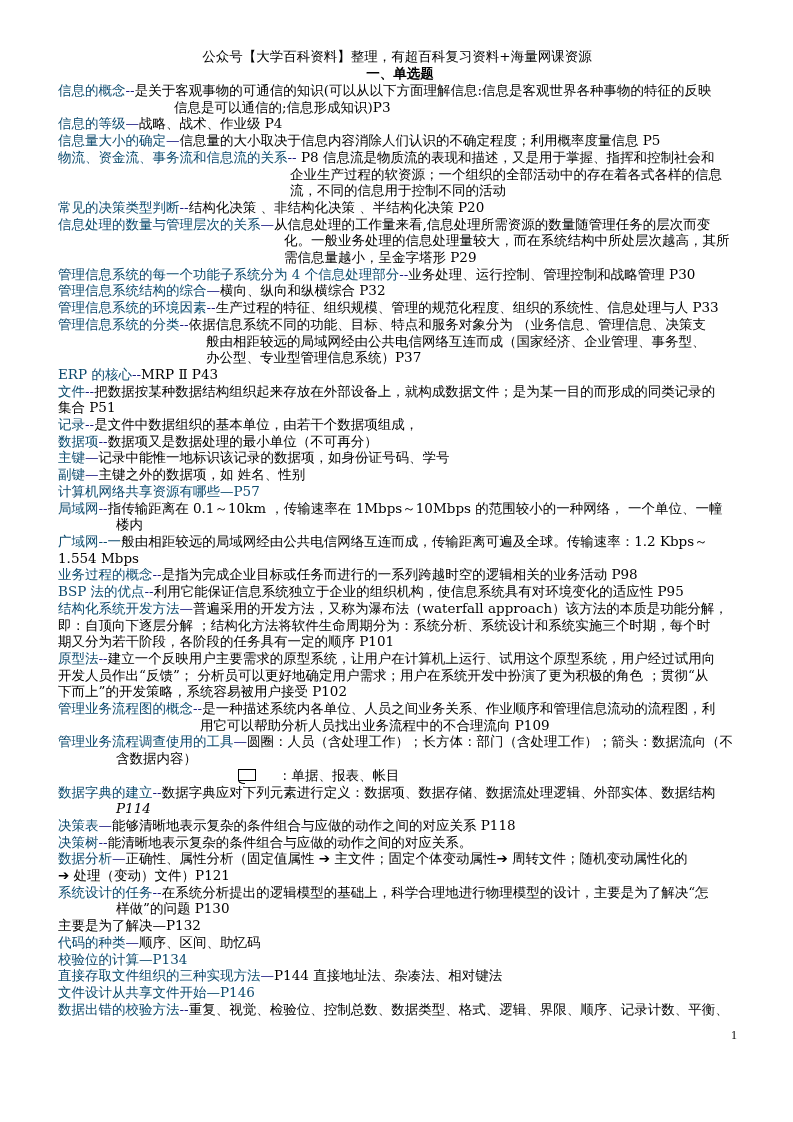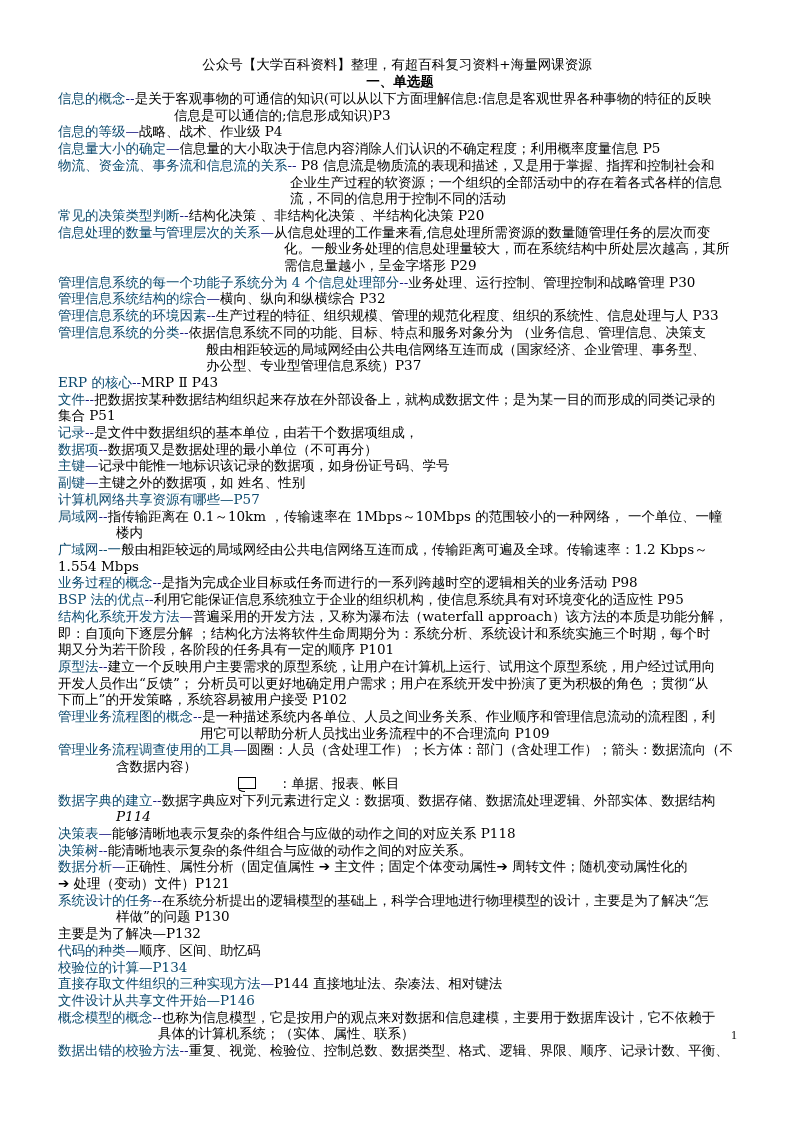--- a/index.html
+++ b/index.html
@@ -1,18 +1,18 @@
 <!DOCTYPE html>
 <html><head>
 <meta charset="utf-8">
 <style>
   html, body { margin: 0; padding: 0; background: #ffffff; }
   body { width: 793px; height: 1122px; position: relative; overflow: hidden;
          font-family: "DejaVu Serif", "Liberation Serif", serif; color: #000; }
-  .page { position: absolute; left: 58px; top: 56px; width: 684px; }
+  .page { position: absolute; left: 58px; top: 48px; width: 684px; }
   .header { text-align: center; font-size: 13.5px; line-height: 17px; height: 17px; margin-left: -6px; }
   .section { font-size: 13.5px; line-height: 17px; font-weight: bold; text-align: center; }
   .entry { font-size: 13.5px; line-height: 16.7px; word-break: break-all; }
   .term { color: #0c4a6e; }
   .sep { color: #1a1a80; }
   .cont { display: block; }
   .doc-icon-row { font-size: 13.5px; line-height: 16.7px; padding-left: 180px; position: relative; }
   .doc-icon { display: inline-block; width: 16px; height: 10px; border: 1.3px solid #000; border-bottom-left-radius: 0; position: relative; top: 1px; margin-right: 22px; }
   .doc-icon:after { content: ""; position: absolute; left: -1px; bottom: -4px; width: 6px; height: 4px; border-left: 1.3px solid #000; border-bottom: 1.3px solid #000; border-bottom-left-radius: 6px 4px; }
   .page-num { position: absolute; left: 731px; top: 1028px; font-size: 12px; font-family: "Liberation Serif", serif; }
@@ -53,18 +53,17 @@
       <div class="entry"><span class="term">数据字典的建立</span><span class="sep">--</span><span>数据字典应对下列元素进行定义：数据项、数据存储、数据流处理逻辑、外部实体、数据结构</span><span class="cont" style="padding-left: 58px; font-style: italic;">P114</span></div>
       <div class="entry"><span class="term">决策表</span><span class="sep">—</span><span>能够清晰地表示复杂的条件组合与应做的动作之间的对应关系          P118</span></div>
       <div class="entry"><span class="term">决策树</span><span class="sep">--</span><span>能清晰地表示复杂的条件组合与应做的动作之间的对应关系。</span></div>
       <div class="entry"><span class="term">数据分析</span><span class="sep">—</span><span>正确性、属性分析（固定值属性 ➔ 主文件；固定个体变动属性➔ 周转文件；随机变动属性化的</span><span class="cont" style="padding-left: 0px;">➔ 处理（变动）文件）P121</span></div>
       <div class="entry"><span class="term">系统设计的任务</span><span class="sep">--</span><span>在系统分析提出的逻辑模型的基础上，科学合理地进行物理模型的设计，主要是为了解决“怎</span><span class="cont" style="padding-left: 58px;">样做”的问题 P130</span></div>
       <div class="entry"><span>主要是为了解决—P132</span></div>
       <div class="entry"><span class="term">代码的种类</span><span class="sep">—</span><span>顺序、区间、助忆码</span></div>
       <div class="entry"><span class="term">校验位的计算—P134</span></div>
       <div class="entry"><span class="term">直接存取文件组织的三种实现方法</span><span class="sep">—</span><span>P144 直接地址法、杂凑法、相对键法</span></div>
       <div class="entry"><span class="term">文件设计从共享文件开始—P146</span></div>
-      <div class="entry"><span class="term">概念模型的概念</span><span class="sep">--</span><span>也称为信息模型，它是按用户的观点来对数据和信息建模，主要用于数据库设计，它不依赖于</span><span class="cont" style="padding-left: 100px;">具体的计算机系统；（实体、属性、联系）</span></div>
       <div class="entry"><span class="term">数据出错的校验方法</span><span class="sep">--</span><span>重复、视觉、检验位、控制总数、数据类型、格式、逻辑、界限、顺序、记录计数、平衡、</span></div>
     </div>
 </div>
 
 <div class="page-num">1</div>
 
 </body></html>

